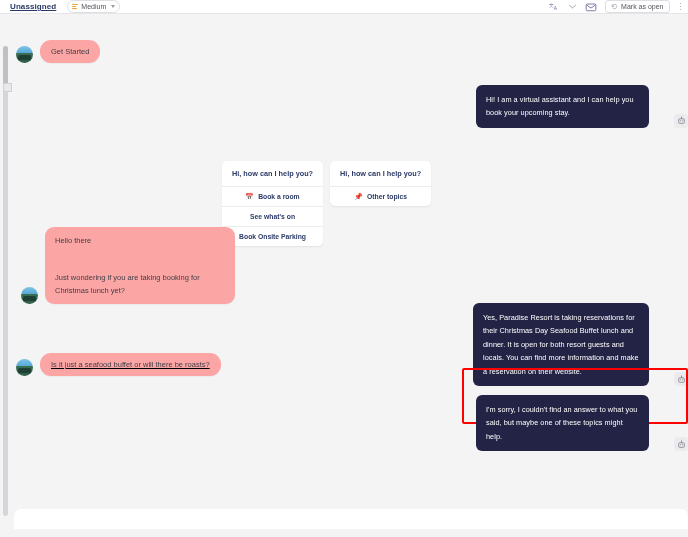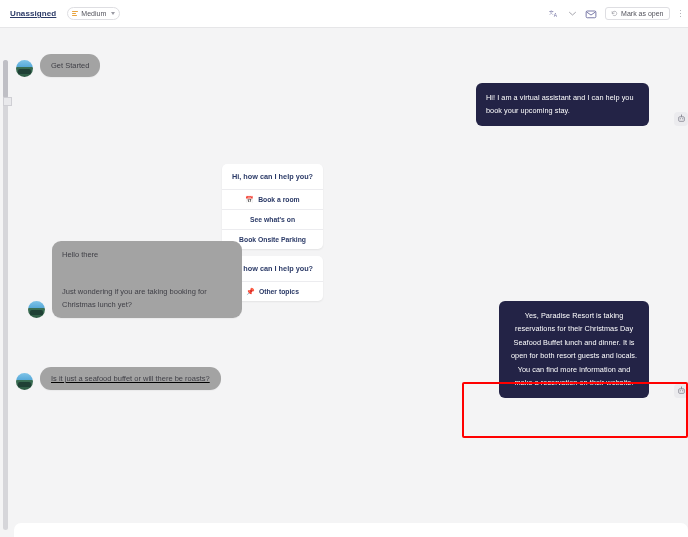--- a/index.html
+++ b/index.html
@@ -5,21 +5,21 @@
   * { box-sizing: border-box; margin: 0; padding: 0; }
   html, body {
     width: 688px; height: 537px;
     font-family: "Liberation Sans", sans-serif;
     background: #f4f4f5;
     overflow: hidden;
   }
 
   
   .topbar {
-    height: 28px;
+    height: 14px;
     background: #ffffff;
     border-bottom: 1px solid #e6e6e8;
     display: flex;
     align-items: center;
     padding: 0 7px 0 10px;
     position: relative;
   }
   .assignee {
     font-size: 8px;
     color: #2b3a67;
@@ -130,38 +130,39 @@
   }
 
   
   .row-left {
     display: flex;
     align-items: flex-end;
     gap: 7px;
     position: absolute;
   }
   .bubble-left {
-    background: #a3a3a3;
+    background: #fca5a5;
     border-radius: 9px;
     padding: 7px 10px;
     font-size: 7.5px;
     line-height: 1.75;
     color: #3f3f46;
     box-shadow: 0 1px 1px rgba(0,0,0,.04);
     max-width: 190px;
   }
   .bubble-left.pill { padding: 5px 11px; border-radius: 11px; }
   .bubble-left p + p { margin-top: 24px; }
 
   
   .row-right {
     position: absolute;
     display: flex;
     align-items: flex-end;
     gap: 25px;
+    margin-top: 16px;
   }
   .bubble-right {
     background: #232346;
     color: #ffffff;
     border-radius: 6px;
     padding: 8px 10px;
     font-size: 7.3px;
     line-height: 1.85;
     max-width: 186px;
     letter-spacing: .05px;
@@ -296,21 +297,21 @@
         <svg width="9" height="9" viewBox="0 0 16 16">
             <rect x="3" y="5" width="10" height="8" rx="1.6" fill="none" stroke="#6f6f7c" stroke-width="1.2"></rect>
             <path d="M8 2.2 V5" stroke="#6f6f7c" stroke-width="1.2"></path>
             <circle cx="8" cy="1.8" r="1" fill="#6f6f7c"></circle>
             <circle cx="6" cy="8.6" r=".9" fill="#6f6f7c"></circle>
             <circle cx="10" cy="8.6" r=".9" fill="#6f6f7c"></circle>
           </svg>
       </span>
     </div>
 
-    <div class="cards" style="left:208px; top:136px;flex-direction:column;">
+    <div class="cards" style="left:208px; top:147px;">
       <div class="card">
         <div class="card-title">Hi, how can I help you?</div>
         <div class="card-opt">
           <span class="opt-emoji">📅</span>
           <span>Book a room</span>
         </div>
         <div class="card-opt">
           <span>See what's on</span>
         </div>
         <div class="card-opt">
@@ -320,44 +321,56 @@
 
       <div class="card" style="align-self:flex-start;">
         <div class="card-title">Hi, how can I help you?</div>
         <div class="card-opt">
           <span class="opt-emoji">📌</span>
           <span>Other topics</span>
         </div>
       </div>
     </div>
 
-    <div class="row-left" style="left:14px; top:213px;">
+    <div class="row-left" style="left:7px; top:213px;">
       <span class="avatar"></span>
       <div class="bubble-left">
         <p>Hello there</p>
         <p>Just wondering if you are taking booking for Christmas lunch yet?</p>
       </div>
     </div>
 
-    <div class="row-right" style="left:485px; top:273px;text-align:center;">
+    <div class="row-right" style="left:459px; top:273px;">
       <div class="bubble-right">Yes, Paradise Resort is taking reservations for their Christmas Day Seafood Buffet lunch and dinner. It is open for both resort guests and locals. You can find more information and make a reservation on their website.</div>
       <span class="bot-badge">
         <svg width="9" height="9" viewBox="0 0 16 16">
             <rect x="3" y="5" width="10" height="8" rx="1.6" fill="none" stroke="#6f6f7c" stroke-width="1.2"></rect>
             <path d="M8 2.2 V5" stroke="#6f6f7c" stroke-width="1.2"></path>
             <circle cx="8" cy="1.8" r="1" fill="#6f6f7c"></circle>
             <circle cx="6" cy="8.6" r=".9" fill="#6f6f7c"></circle>
             <circle cx="10" cy="8.6" r=".9" fill="#6f6f7c"></circle>
           </svg>
       </span>
     </div>
 
     <div class="row-left" style="left:2px; top:339px;text-decoration:underline;">
       <span class="avatar"></span>
       <div class="bubble-left pill">Is it just a seafood buffet or will there be roasts?</div>
     </div>
 
     <div class="highlight-box" style="left:448px; top:354px; width:226px; height:56px;"></div>
+    <div class="row-right" style="left:462px; top:365px;">
+      <div class="bubble-right">I'm sorry, I couldn't find an answer to what you said, but maybe one of these topics might help.</div>
+      <span class="bot-badge">
+        <svg width="9" height="9" viewBox="0 0 16 16">
+            <rect x="3" y="5" width="10" height="8" rx="1.6" fill="none" stroke="#6f6f7c" stroke-width="1.2"></rect>
+            <path d="M8 2.2 V5" stroke="#6f6f7c" stroke-width="1.2"></path>
+            <circle cx="8" cy="1.8" r="1" fill="#6f6f7c"></circle>
+            <circle cx="6" cy="8.6" r=".9" fill="#6f6f7c"></circle>
+            <circle cx="10" cy="8.6" r=".9" fill="#6f6f7c"></circle>
+          </svg>
+      </span>
+    </div>
 
   </div>
 
   <div class="composer"></div>
 </div>
 
 </body></html>

